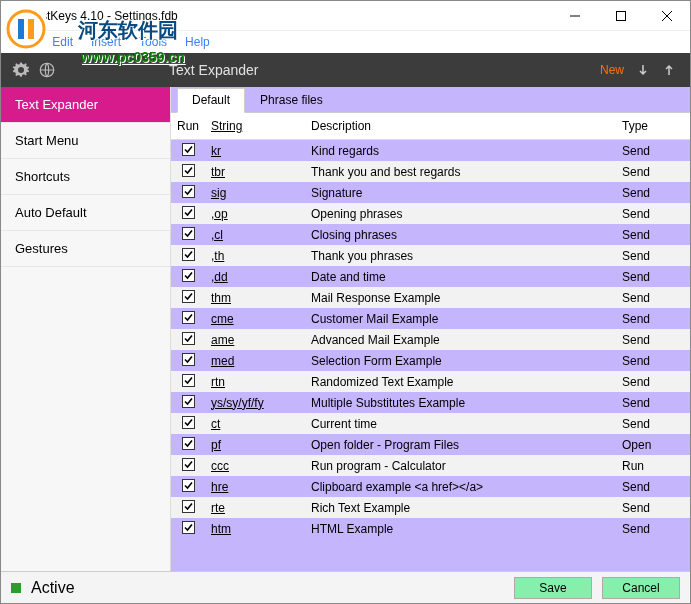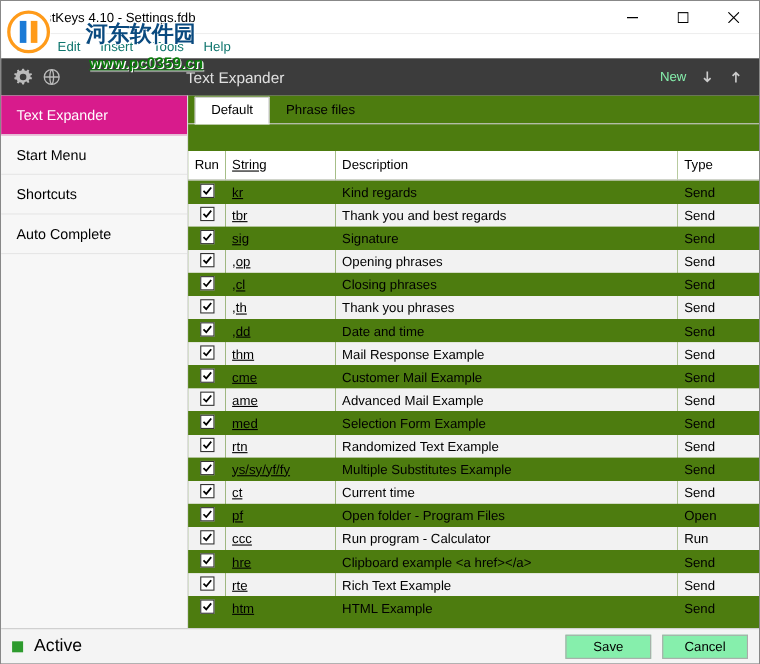--- a/index.html
+++ b/index.html
@@ -9,39 +9,39 @@
 .watermark-icon { position: absolute; top: 8px; left: 5px; width: 40px; height: 40px; z-index: 10; pointer-events: none; }
 .watermark-text { position: absolute; top: 16px; left: 77px; font-size: 20px; font-weight: bold; color: #0a4a7f; z-index: 10; pointer-events: none; text-shadow: 1px 1px 0 #fff, -1px -1px 0 #fff, 1px -1px 0 #fff, -1px 1px 0 #fff; }
 .watermark-url { position: absolute; top: 48px; left: 80px; font-size: 14px; font-weight: bold; color: #0a7a0a; z-index: 10; pointer-events: none; text-decoration: underline; text-shadow: 1px 1px 0 #fff; }
 
 .titlebar { height: 30px; background: #fff; display: flex; align-items: center; padding: 0 0 0 8px; border-bottom: 1px solid #eee; }
 .titlebar-shortcut { width: 14px; height: 14px; display: inline-flex; align-items: center; justify-content: center; margin-right: 4px; }
 .titlebar-title { font-size: 12px; color: #000; flex: 0 0 auto; }
 .titlebar-spacer { flex: 1; }
 .titlebar-btn { width: 46px; height: 30px; display: flex; align-items: center; justify-content: center; color: #000; }
 
-.menubar { height: 22px; padding: 0 6px; display: flex; align-items: center; gap: 2px; color: #0f766e; }
+.menubar { height: 22px; padding: 0 6px; display: flex; align-items: center; gap: 2px; color: #3b82f6; }
 .menubar-item { padding: 2px 8px; font-size: 12px; }
 
 .toolbar { height: 34px; background: #3c3c3c; display: flex; align-items: center; }
 .toolbar-left { display: flex; gap: 2px; padding-left: 8px; }
 .toolbar-icon { width: 24px; height: 24px; display: flex; align-items: center; justify-content: center; color: #bbb; }
 .toolbar-title { color: #e0e0e0; font-size: 14px; margin-left: 110px; flex: 0 0 auto; }
 .toolbar-spacer { flex: 1; }
-.toolbar-right { display: flex; align-items: center; gap: 12px; padding-right: 14px; color: #86efac; }
+.toolbar-right { display: flex; align-items: center; gap: 12px; padding-right: 14px; color: #f97316; }
 .toolbar-new { font-size: 12px; }
 .toolbar-arrow { width: 14px; height: 14px; display: flex; align-items: center; justify-content: center; }
 
 .body-row { flex: 1; display: flex; min-height: 0; }
 
 .sidebar { width: 170px; background: #f7f7f7; border-right: 1px solid #ddd; display: flex; flex-direction: column; }
 .sidebar-item { padding: 10px 14px; font-size: 13px; border-bottom: 1px solid #e6e6e6; cursor: pointer; }
 .sidebar-item.active { background: #d81b8c; color: #fff; }
 
-.main { flex: 1; display: flex; flex-direction: column; background: #4d7c0f; min-width: 0; gap: 24px; }
+.main { flex: 1; display: flex; flex-direction: column; background: #c4b5fd; min-width: 0; }
 .tabs { display: flex; height: 26px; border-bottom: 1px solid #ccc; padding-left: 6px; }
 .tab { padding: 4px 14px; font-size: 12px; border: 1px solid transparent; border-bottom: none; position: relative; top: 1px; cursor: pointer; }
 .tab.active { background: #fff; border-color: #ccc; border-bottom: 1px solid #fff; }
 
 .table-wrap { flex: 1; overflow: auto; }
 table { width: 100%; border-collapse: collapse; table-layout: fixed; }
 th { text-align: left; font-weight: normal; font-size: 12px; padding: 6px 6px; border-bottom: 1px solid #ddd; background: #fff; position: sticky; top: 0; }
 td { font-size: 12px; padding: 3px 6px; white-space: nowrap; overflow: hidden; text-overflow: ellipsis; }
 tbody tr:nth-child(even) { background: #f2f2f2; }
 .col-run { width: 34px; text-align: center; }
@@ -134,21 +134,22 @@
         </svg>
       </span>
   </div>
 </div>
 
 <div class="body-row">
   <div class="sidebar" id="sidebar">
       <div class="sidebar-item active">Text Expander</div>
       <div class="sidebar-item">Start Menu</div>
       <div class="sidebar-item">Shortcuts</div>
-      <div class="sidebar-item">Auto Complete</div>
+      <div class="sidebar-item">Auto Default</div>
+      <div class="sidebar-item">Gestures</div>
     </div>
   <div class="main">
     <div class="tabs" id="tabs">
         <div class="tab active">Default</div>
         <div class="tab">Phrase files</div>
       </div>
     <div class="table-wrap">
       <table>
         <thead>
           <tr>

